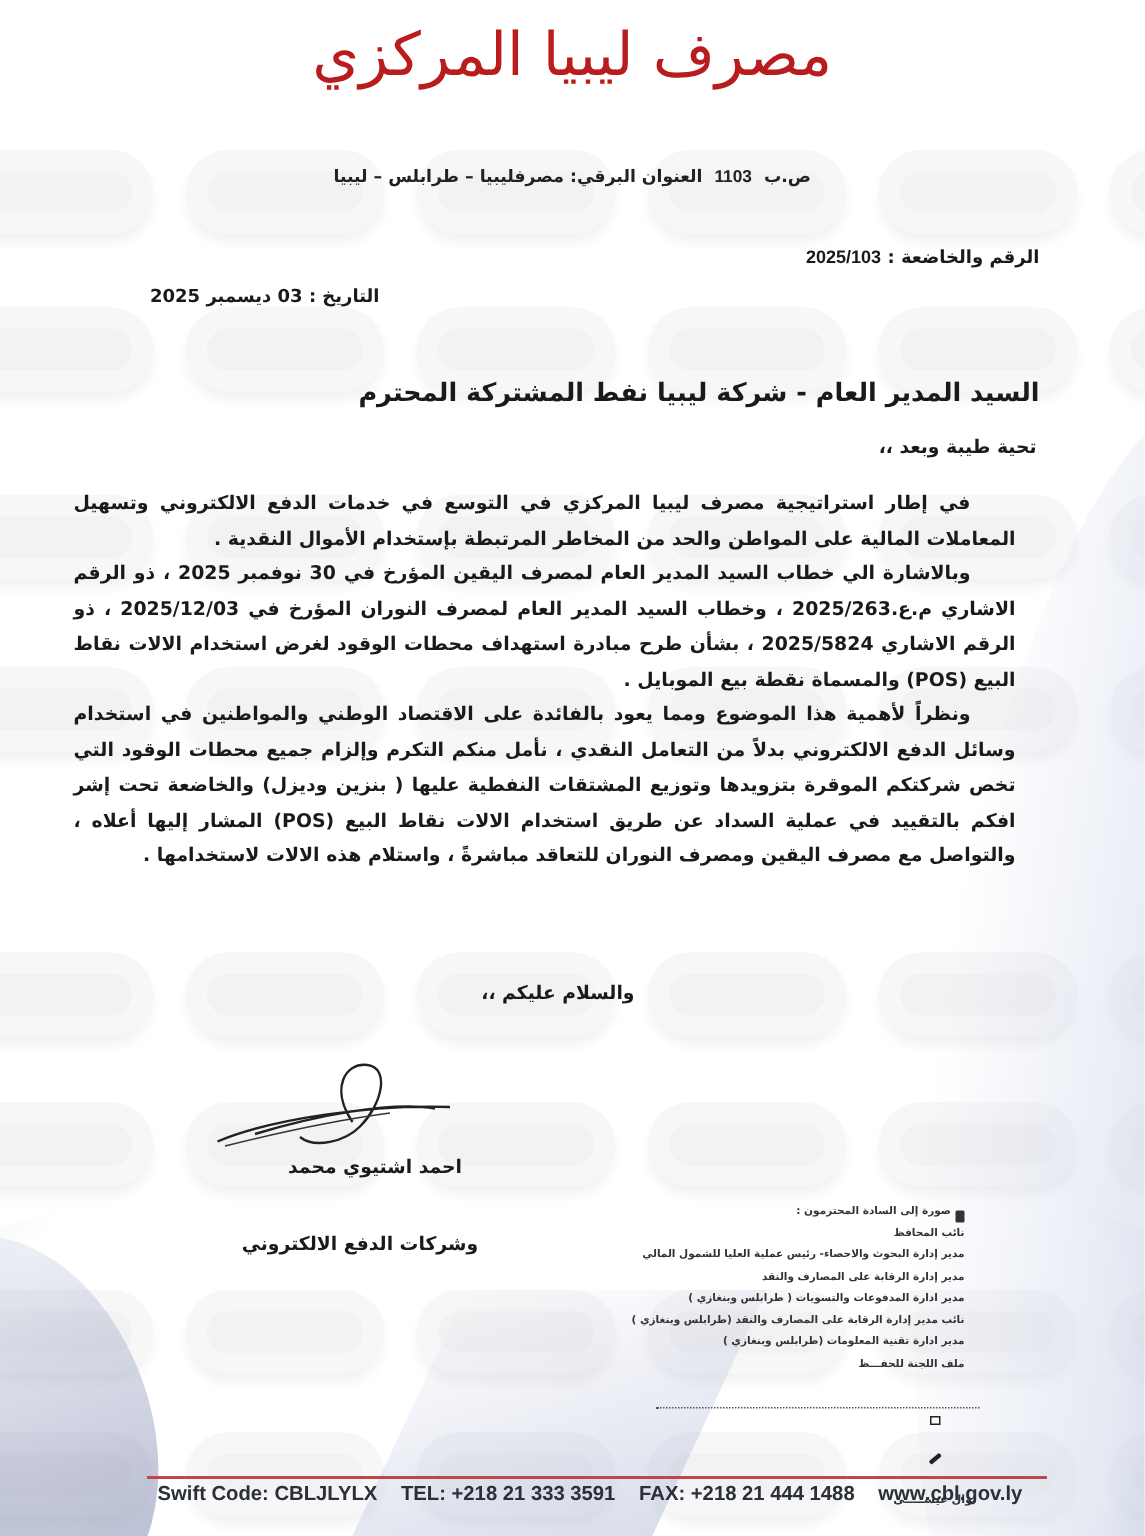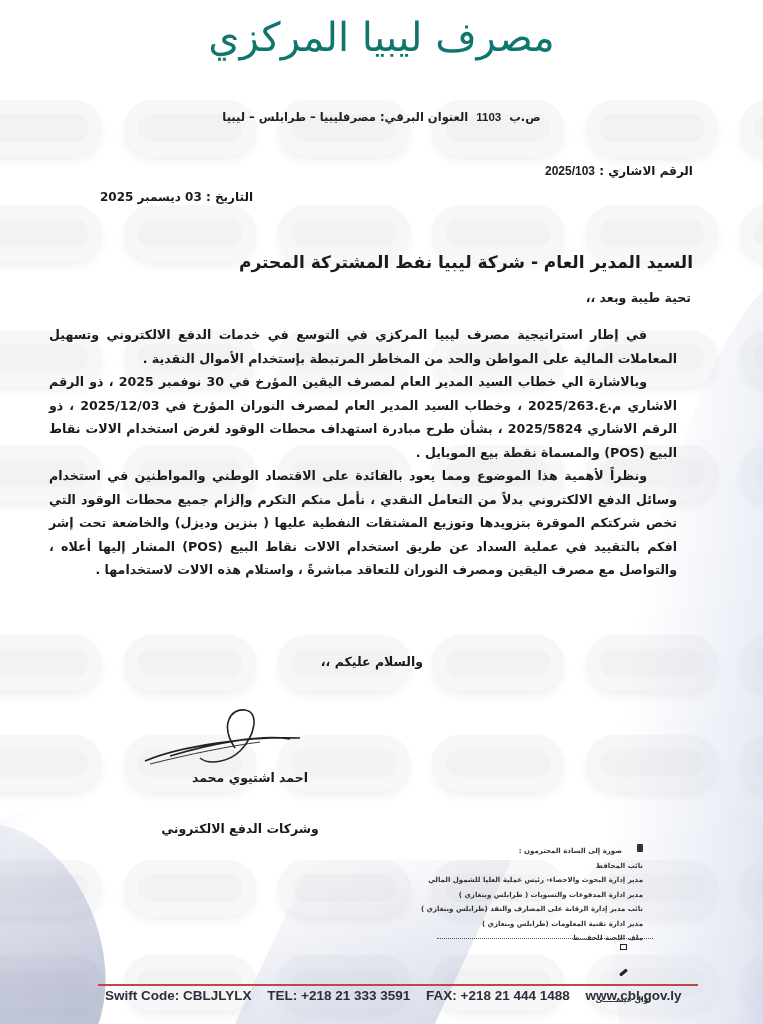--- a/index.html
+++ b/index.html
@@ -43,21 +43,21 @@
     background: linear-gradient(160deg, rgba(200,208,228,0.0), rgba(170,180,210,0.55));
     transform: skewX(-25deg);
   }
 
   .content { position: absolute; inset: 0; direction: rtl; }
 
   
   .logo {
     position: absolute; top: 8px; left: 0; right: 0; text-align: center;
     font-family: "DejaVu Serif", serif; font-size: 40px; line-height: 58px;
-    color: #0f766e; letter-spacing: 1px;
+    color: #b91c1c; letter-spacing: 1px;
   }
   .address {
     position: absolute; top: 110px; left: 0; right: 0; text-align: center;
     font-size: 11.5px; font-weight: bold; color: #222;
   }
   .address .po-num { font-family: "Liberation Sans", sans-serif; font-weight: bold; margin: 0 4px; }
 
   .ref { position: absolute; top: 164px; right: 70px; font-size: 12px; font-weight: bold; }
   .date { position: absolute; top: 190px; right: 510px; font-size: 12px; font-weight: bold; }
   .num { font-family: "Liberation Sans", sans-serif; font-weight: bold; unicode-bidi: embed; direction: ltr; }
@@ -74,21 +74,21 @@
   .closing { position: absolute; top: 654px; right: 340px; font-size: 12.5px; font-weight: bold; }
 
   
   .signature { position: absolute; top: 706px; left: 140px; width: 170px; height: 70px; }
   .sig-name { position: absolute; top: 770px; left: 160px; width: 180px; text-align: center; font-size: 12.5px; font-weight: bold; }
   .sig-title1 { position: absolute; top: 795px; left: 130px; width: 220px; text-align: center; font-size: 12.5px; font-weight: bold; }
   .sig-title2 { position: absolute; top: 821px; left: 130px; width: 220px; text-align: center; font-size: 12.5px; font-weight: bold; }
 
   
   .cc { position: absolute; top: 800px; right: 120px; width: 240px; font-size: 7px; line-height: 14.5px; color: #333; font-weight: bold; }
-  .cc .cc-head { display: flex; align-items: flex-start; gap: 15px; margin-top: 44px; }
+  .cc .cc-head { display: flex; align-items: flex-end; gap: 3px; }
   .cc .doc-icon { display: inline-block; width: 6px; height: 8px; background: #333; border-radius: 1px; }
   .cc .cc-item { white-space: nowrap; }
 
   .dotted { position: absolute; top: 938px; right: 110px; width: 216px; border-top: 1px dotted #555; }
   .typist { position: absolute; top: 944px; right: 112px; font-size: 7.5px; font-weight: bold; color: #333; display: flex; align-items: center; gap: 21px; flex-direction: column; }
   .pen-icon { display: inline-block; width: 9px; height: 3px; background: #222; transform: rotate(-40deg); border-radius: 1px; }
   .pc-icon { display: inline-block; width: 7px; height: 6px; border: 1.5px solid #222; box-sizing: border-box; }
 
   
   .footer-line { position: absolute; top: 984px; left: 98px; width: 600px; height: 2px; background: #c0464e; }
@@ -178,21 +178,21 @@
   <div class="content">
 
     <div class="logo">مصرف ليبيا المركزي</div>
     <div class="address">
       <span>ص.ب</span>
       <span class="po-num">1103</span>
       <span>العنوان البرقي: مصرفليبيا – طرابلس – ليبيا</span>
     </div>
 
     <div class="ref">
-      <span>الرقم الاشاري :</span>
+      <span>الرقم والخاضعة :</span>
       <span class="num">2025/103</span>
     </div>
     <div class="date">
       <span>التاريخ :</span>
       <span>03 ديسمبر 2025</span>
     </div>
 
     <div class="recipient">السيد المدير العام - شركة ليبيا نفط المشتركة المحترم</div>
     <div class="greeting">تحية طيبة وبعد ،،</div>
 
@@ -211,20 +211,21 @@
     <div class="sig-name">احمد اشتيوي محمد</div>
     <div class="sig-title2">وشركات الدفع الالكتروني</div>
 
     <div class="cc">
       <div class="cc-head">
         <span class="doc-icon"></span>
         <span>صورة إلى السادة المحترمون :</span>
       </div>
       <div class="cc-item">نائب المحافظ</div>
       <div class="cc-item">مدير إدارة البحوث والاحصاء- رئيس عملية العليا للشمول المالي</div>
+      <div class="cc-item">مدير إدارة الرقابة على المصارف والنقد</div>
       <div class="cc-item">مدير ادارة المدفوعات والتسويات ( طرابلس وبنغازي )</div>
       <div class="cc-item">نائب مدير إدارة الرقابة على المصارف والنقد (طرابلس وبنغازي )</div>
       <div class="cc-item">مدير ادارة تقنية المعلومات (طرابلس وبنغازي )</div>
       <div class="cc-item">ملف اللجنة للحفـــظ</div>
     </div>
 
     <div class="dotted"></div>
     <div class="typist">
       <span class="pc-icon"></span>
       <span class="pen-icon"></span>

